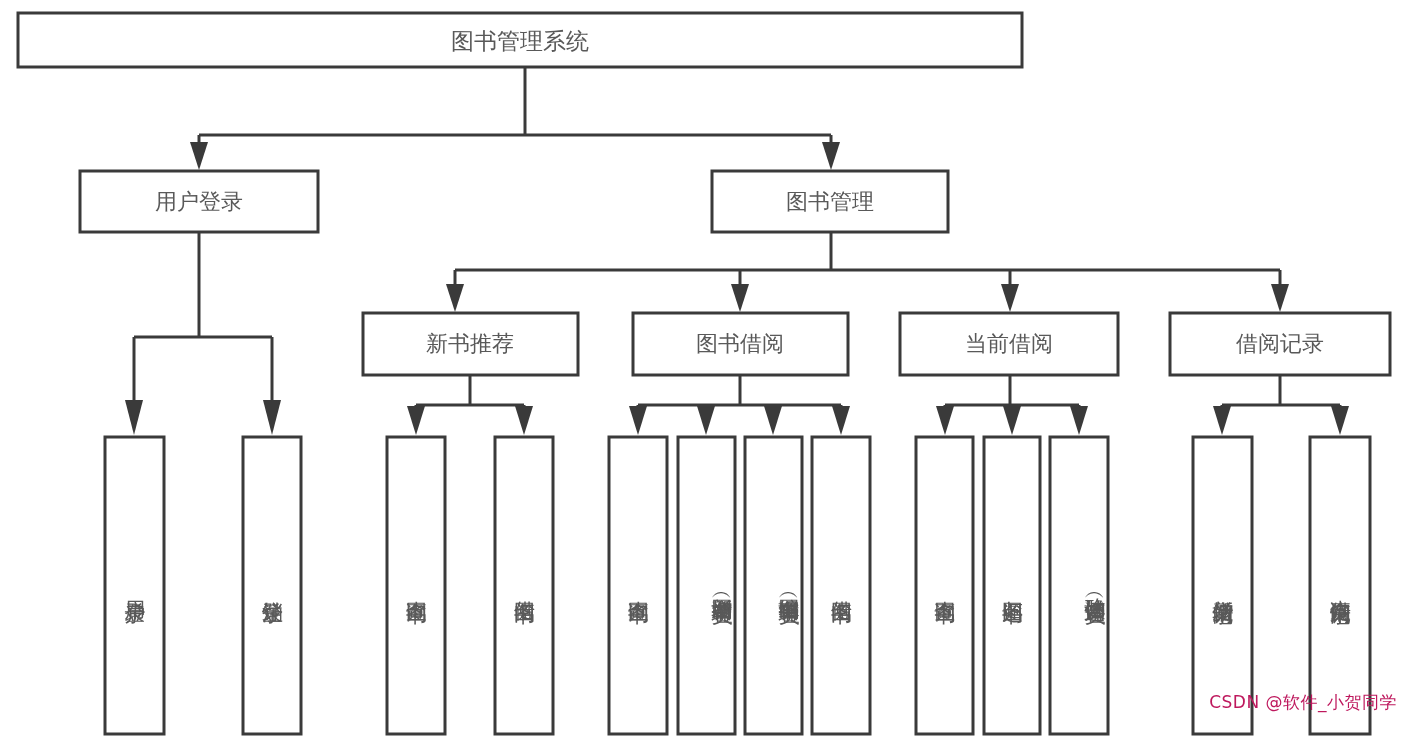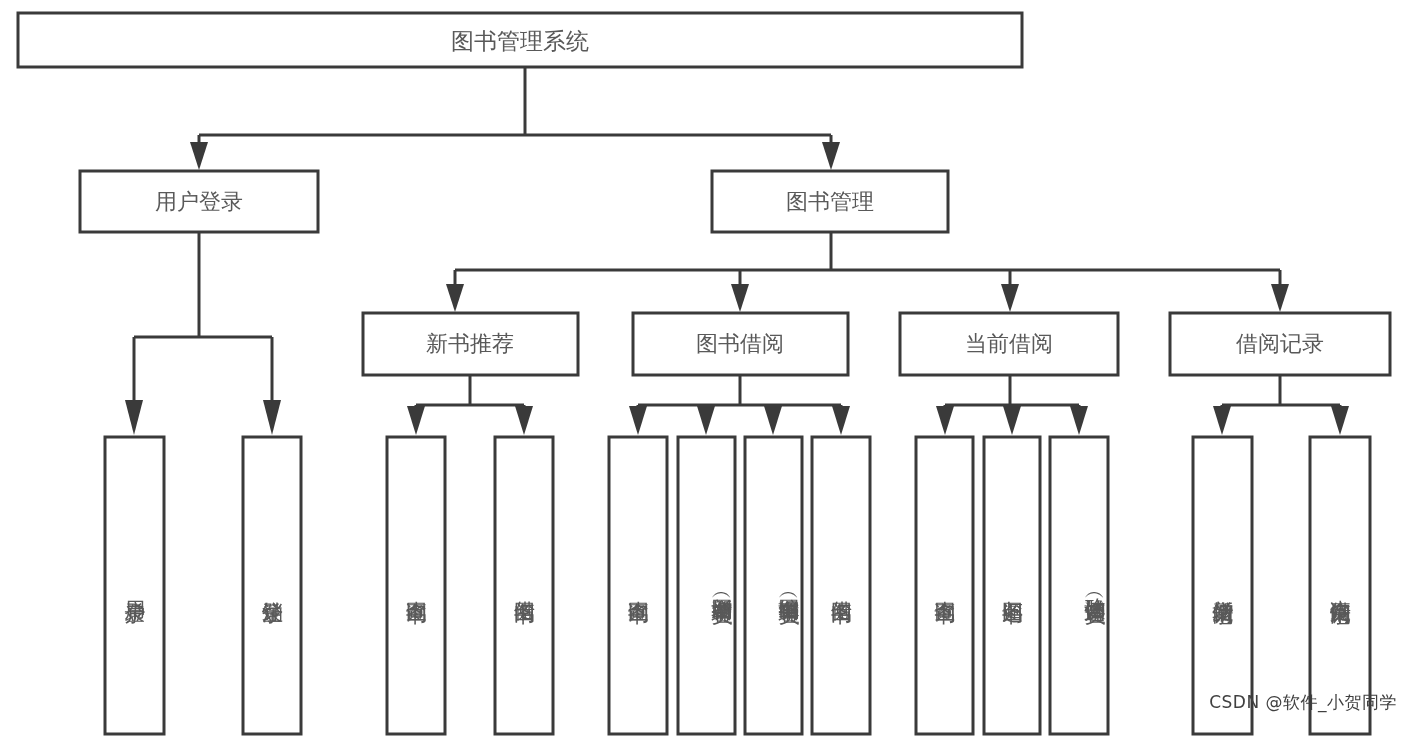--- a/index.html
+++ b/index.html
@@ -68,21 +68,21 @@
     font-size: 21px;
     line-height: 1.28;
     letter-spacing: 1px;
     white-space: nowrap;
     pointer-events: none;
   }
   .watermark {
     position: absolute;
     right: 8px;
     bottom: 6px;
-    color: #404040;
+    color: #be185d;
     font-family: "DejaVu Sans", "Liberation Sans", sans-serif;
     font-size: 17px;
     letter-spacing: 0.5px;
     white-space: nowrap;
   }
 </style>
 </head>
 <body>
 
 <div id="diagram-root">

